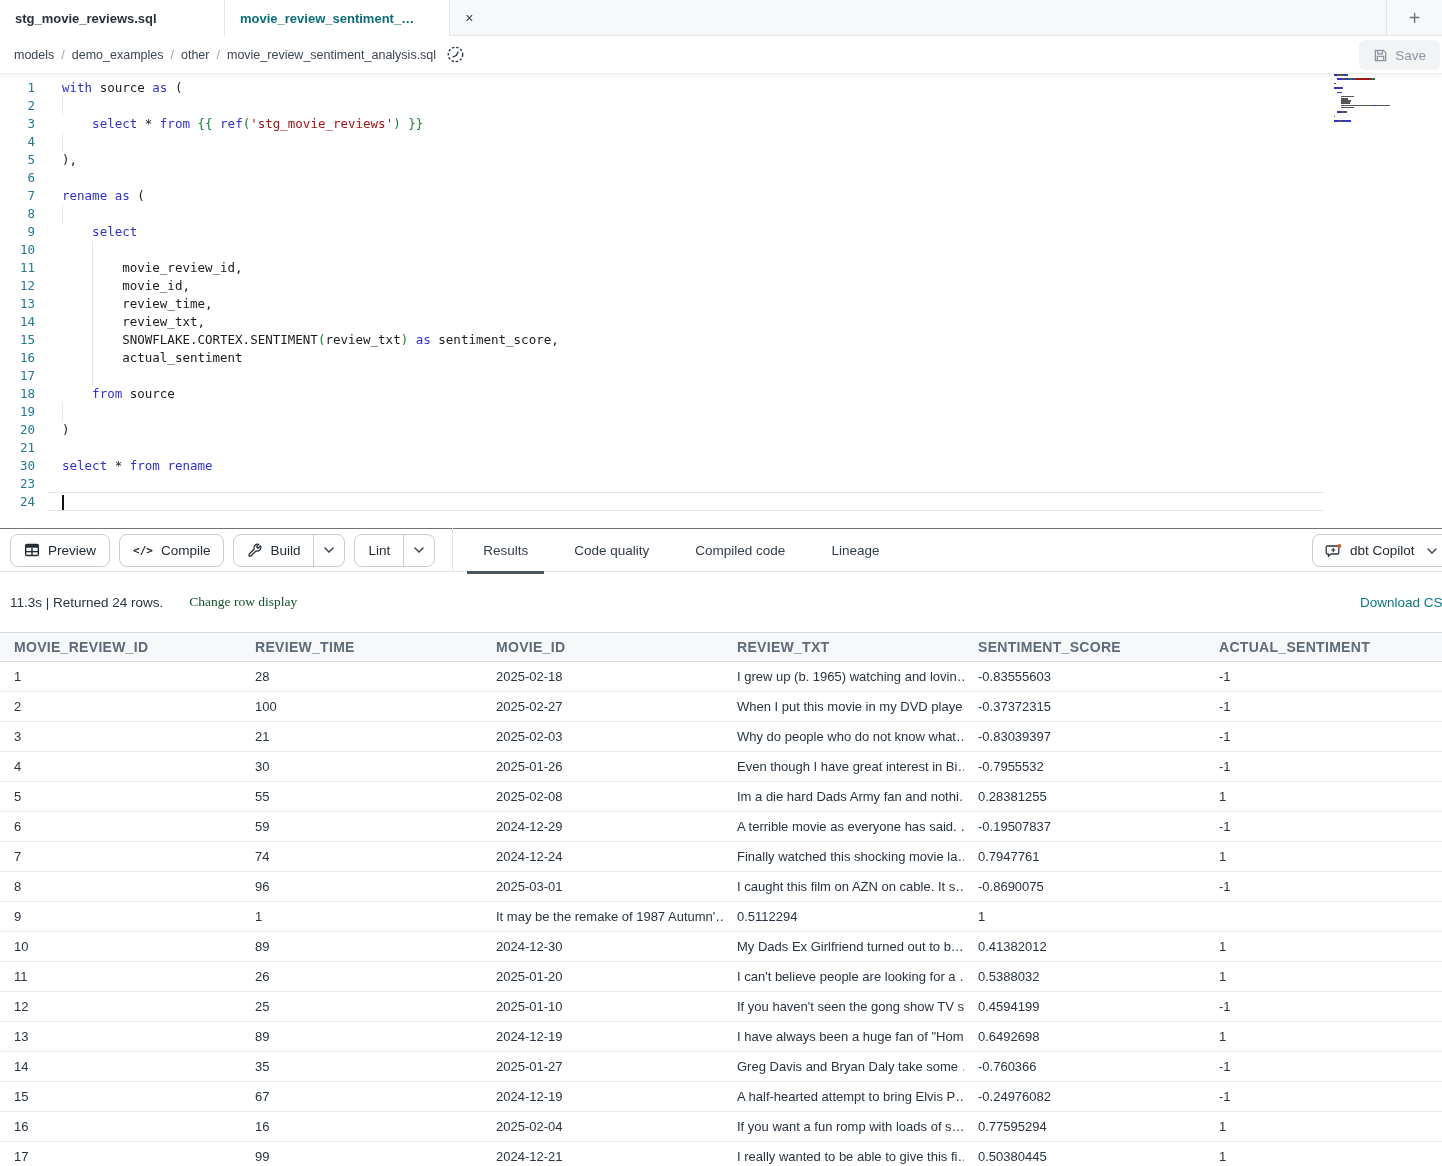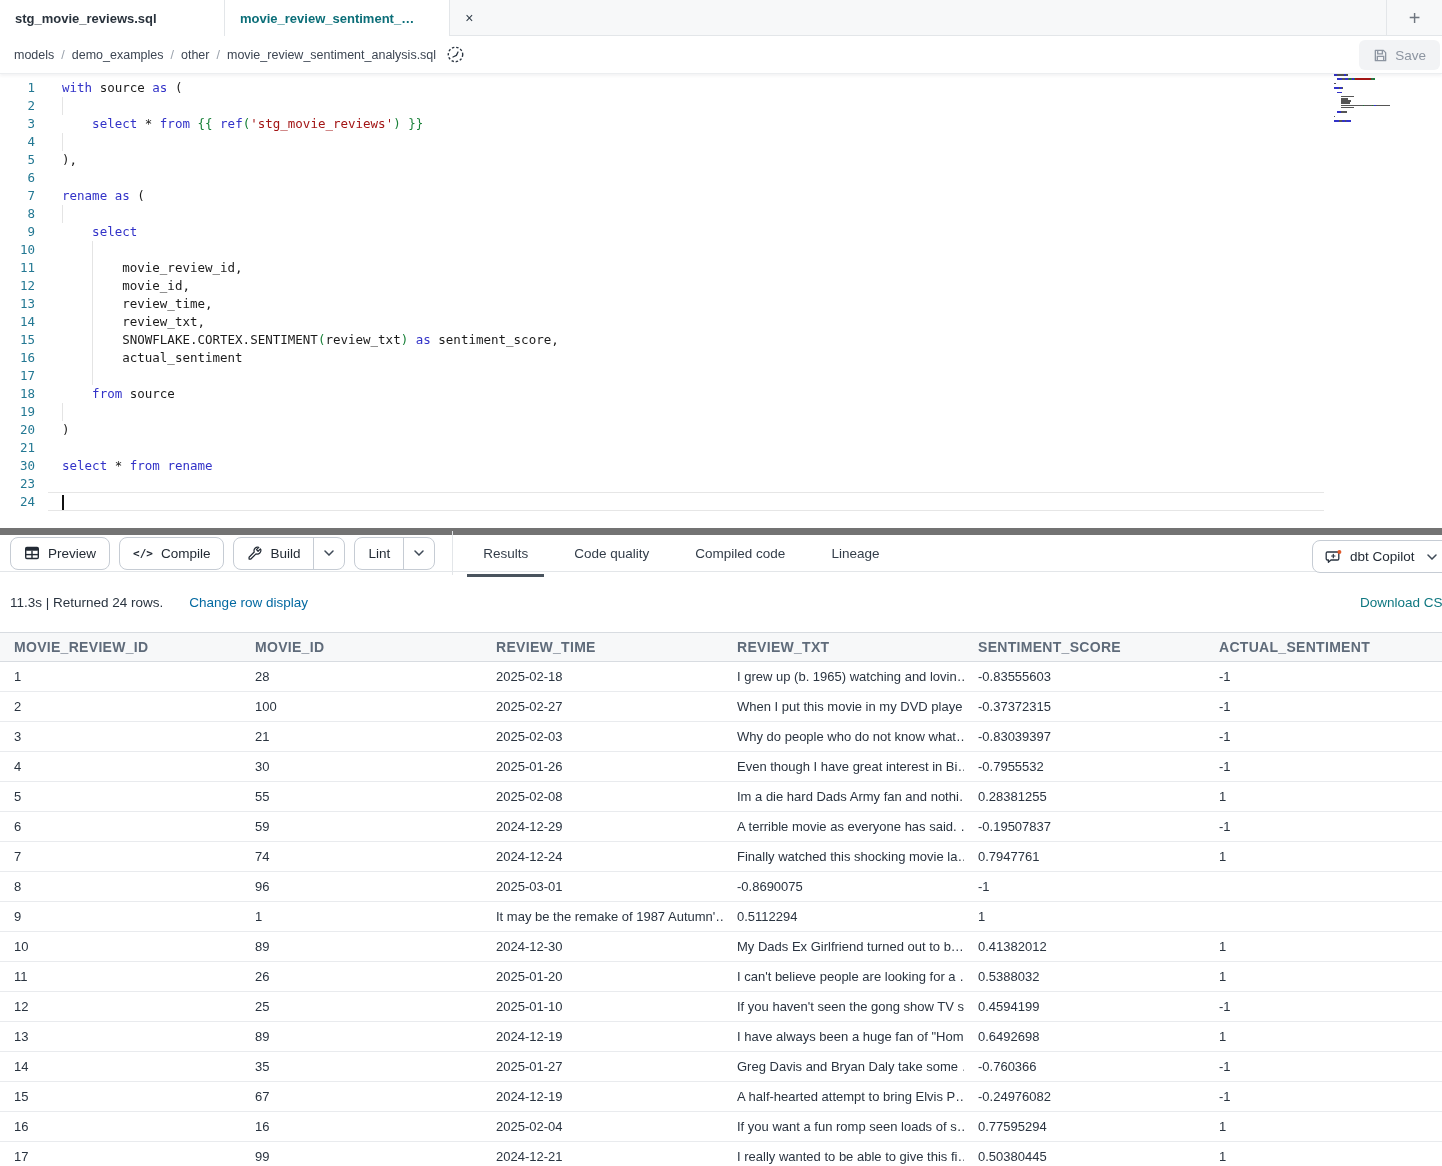--- a/index.html
+++ b/index.html
@@ -35,39 +35,39 @@
   .cl.cur::before { content:''; position:absolute; left:48px; right:118px; top:-1px; bottom:0;
     border-top:1px solid #e6e6e6; border-bottom:1px solid #e6e6e6; }
   .caret { display:inline-block; width:1.5px; height:15px; background:#111; vertical-align:middle; position:relative; z-index:2; }
   .minimap { position:absolute; top:0; right:44px; width:64px; cursor:pointer; }
   .mm-row { height:1.6px; margin-bottom:0.6px; display:flex; }
   .mm-seg { height:100%; }
   .mm-sp { background:transparent; }
   .mm-kw { background:#3232c8; } .mm-pl { background:#555; } .mm-st { background:#a31515; } .mm-gr { background:#188038; }
 
   
-  .toolbar { position:relative; height:44px; border-top:7px solid #737373; border-bottom:1px solid #e3e6e9;
+  .toolbar { position:relative; height:44px; border-top:1px solid #737373; border-bottom:1px solid #e3e6e9;
     display:flex; align-items:center; padding-left:10px; background:#fff; }
   .btn { height:33px; border:1px solid #c6ccd4; border-radius:8px; background:#fff; display:flex; align-items:center;
     padding:0 13px; gap:8px; font-size:13.5px; color:#232b35; margin-right:9px; cursor:pointer; }
   .split { display:flex; align-items:stretch; height:33px; border:1px solid #c6ccd4; border-radius:8px; margin-right:9px; overflow:hidden; }
   .split .main { display:flex; align-items:center; gap:8px; padding:0 13px; font-size:13.5px; color:#232b35; cursor:pointer; }
   .split .drop { display:flex; align-items:center; padding:0 10px; border-left:1px solid #c6ccd4; cursor:pointer; }
   .code-glyph { font-family:"DejaVu Sans Mono", monospace; font-size:11px; font-weight:700; color:#232b35; }
   .vdiv { width:1px; height:44px; background:#e3e6e9; margin:0 14px 0 8px; }
   .rtab { position:relative; height:44px; display:flex; align-items:center; padding:0 16px; margin-right:14px;
     font-size:13.5px; color:#333d49; cursor:pointer; }
   .rtab.active::after { content:''; position:absolute; left:0; right:0; bottom:-2px; height:3px; background:#4a545e; }
   .copilot { position:absolute; left:1312px; top:5px; width:142px; height:33px; border:1px solid #c6ccd4; border-radius:8px;
     background:#fff; display:flex; align-items:center; gap:8px; padding:0 12px; font-size:13.5px; color:#232b35; cursor:pointer; }
 
   
   .statusbar { position:relative; height:60px; display:flex; align-items:center; padding-left:10px; font-size:13.5px; }
   .status-text { color:#2a3440; }
-  .link { color:#0369a1; margin-left:26px; cursor:pointer; }
+  .link { color:#14532d; margin-left:26px; cursor:pointer;font-family:Liberation Serif, serif; }
   .dl-link { position:absolute; left:1360px; color:#0e7780; cursor:pointer; white-space:nowrap; }
 
   
   .rtable { border-top:1px solid #d8dce1; }
   .thead { display:grid; grid-template-columns:repeat(6,241px); height:29px; background:#f7f8f9; border-bottom:1px solid #d8dce1; }
   .th { display:flex; align-items:center; padding-left:14px; font-size:14px; font-weight:700; letter-spacing:.3px; color:#5f6b7a; }
   .trow { display:grid; grid-template-columns:repeat(6,241px); height:30px; border-bottom:1px solid #e9ebee; }
   .td { display:flex; align-items:center; padding-left:14px; font-size:13px; color:#2a3440; overflow:hidden; white-space:nowrap; }
   .td.rv { justify-content:space-between; padding-right:12px; }
 
@@ -398,22 +398,22 @@
 
 <div class="statusbar">
   <span class="status-text">11.3s | Returned 24 rows.</span>
   <span class="link">Change row display</span>
   <span class="dl-link">Download CSV</span>
 </div>
 
 <div class="rtable">
   <div class="thead" id="thead">
       <div class="th">MOVIE_REVIEW_ID</div>
+      <div class="th">REVIEW_TIME</div>
       <div class="th">MOVIE_ID</div>
-      <div class="th">REVIEW_TIME</div>
       <div class="th">REVIEW_TXT</div>
       <div class="th">SENTIMENT_SCORE</div>
       <div class="th">ACTUAL_SENTIMENT</div>
     </div>
   <div id="tbody">
       <div class="trow">
         <div class="td">
           <span>1</span>
         </div>
         <div class="td">
@@ -555,20 +555,23 @@
       <div class="trow">
         <div class="td">
           <span>8</span>
         </div>
         <div class="td">
           <span>96</span>
         </div>
         <div class="td">
           <span>2025-03-01</span>
         </div>
+        <div class="td rv">
+          <span>I caught this film on AZN on cable. It s…</span>
+        </div>
         <div class="td">
           <span>-0.8690075</span>
         </div>
         <div class="td">
           <span>-1</span>
         </div>
       </div>
       <div class="trow">
         <div class="td">
           <span>9</span>
@@ -710,21 +713,21 @@
         <div class="td">
           <span>16</span>
         </div>
         <div class="td">
           <span>16</span>
         </div>
         <div class="td">
           <span>2025-02-04</span>
         </div>
         <div class="td rv">
-          <span>If you want a fun romp seen loads of s…</span>
+          <span>If you want a fun romp with loads of s…</span>
         </div>
         <div class="td">
           <span>0.77595294</span>
         </div>
         <div class="td">
           <span>1</span>
         </div>
       </div>
       <div class="trow">
         <div class="td">

